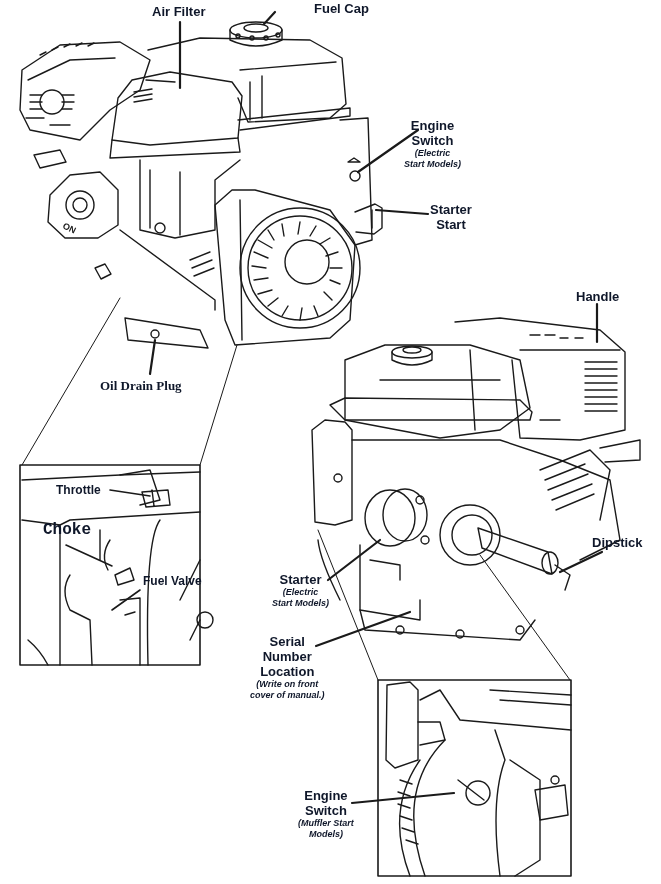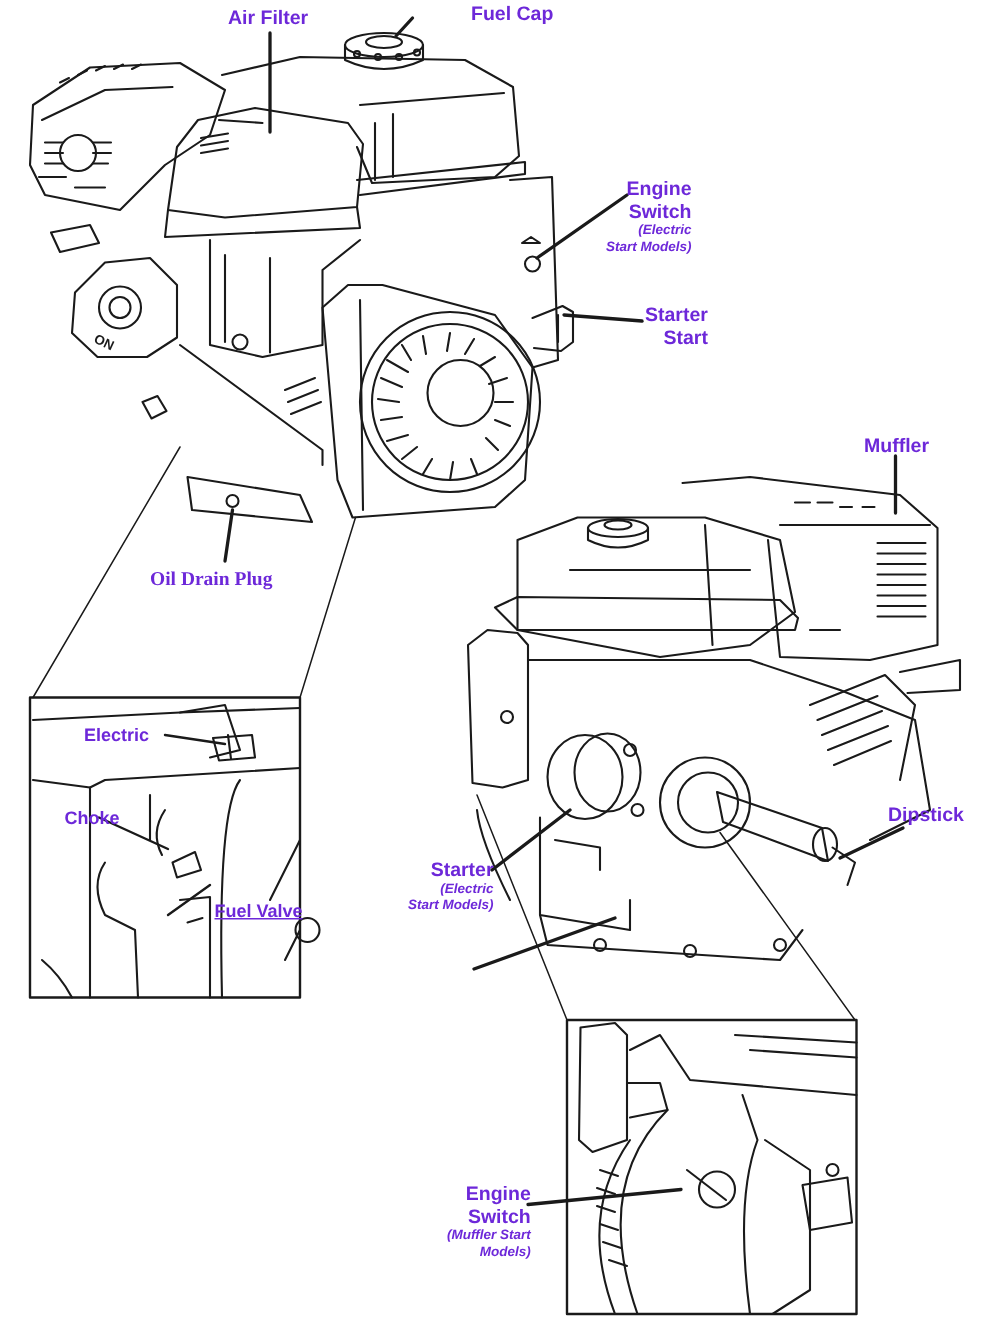--- a/index.html
+++ b/index.html
@@ -1,18 +1,18 @@
 <!DOCTYPE html>
 <html><head>
 <meta charset="utf-8">
 <style>
   html,body{margin:0;padding:0;background:#fff;}
   #stage{position:relative;width:661px;height:884px;overflow:hidden;background:#fff;font-family:"Liberation Sans",sans-serif;color:#1a1a1a;}
   svg#art{position:absolute;left:0;top:0;}
-  .lbl{position:absolute;font-weight:bold;font-size:13px;line-height:15px;text-align:right;white-space:nowrap;color:#6d28d9;}
+  .lbl{position:absolute;font-weight:bold;font-size:13px;line-height:15px;text-align:center;white-space:nowrap;color:#0f172a;}
   .lbl .sub{display:block;font-size:9px;line-height:11px;font-style:italic;}
   .lbl .ln{display:block;}
 </style>
 </head>
 <body>
 
 <div id="stage">
 <svg id="art" width="661" height="884" viewBox="0 0 661 884" fill="none" stroke="#1a1a1a" stroke-width="1.4" stroke-linejoin="round" stroke-linecap="round">
 
   <g>
@@ -220,33 +220,40 @@
   <span class="sub">Start Models)</span>
 </div>
 
 <div class="lbl" style="left:430px;top:202px;">
   <span class="ln">Starter</span>
   <span class="ln">Start</span>
 </div>
 
 <div class="lbl" style="left:100px;top:378px;font-family:Liberation Serif, serif;">Oil Drain Plug</div>
 
-<div class="lbl" style="left:56px;top:483px;font-size:12px;">Electric</div>
-<div class="lbl" style="left:43px;top:538px;font-size:12px;">Choke</div>
-<div class="lbl" style="left:143px;top:600px;font-size:12px;text-decoration:underline;">Fuel Valve</div>
-
-<div class="lbl" style="left:576px;top:289px;">Muffler</div>
+<div class="lbl" style="left:56px;top:483px;font-size:12px;">Throttle</div>
+<div class="lbl" style="left:43px;top:523px;font-size:16px;font-family:Liberation Mono, monospace;">Choke</div>
+<div class="lbl" style="left:143px;top:574px;font-size:12px;">Fuel Valve</div>
+
+<div class="lbl" style="left:576px;top:289px;">Handle</div>
 <div class="lbl" style="left:592px;top:535px;">Dipstick</div>
 
 <div class="lbl" style="left:272px;top:572px;">
   <span class="ln">Starter</span>
   <span class="sub">(Electric</span>
   <span class="sub">Start Models)</span>
 </div>
 
+<div class="lbl" style="left:250px;top:634px;">
+  <span class="ln">Serial</span>
+  <span class="ln">Number</span>
+  <span class="ln">Location</span>
+  <span class="sub">(Write on front</span>
+  <span class="sub">cover of manual.)</span>
+</div>
 
 <div class="lbl" style="left:298px;top:788px;">
   <span class="ln">Engine</span>
   <span class="ln">Switch</span>
   <span class="sub">(Muffler Start</span>
   <span class="sub">Models)</span>
 </div>
 </div>
 
 </body></html>

